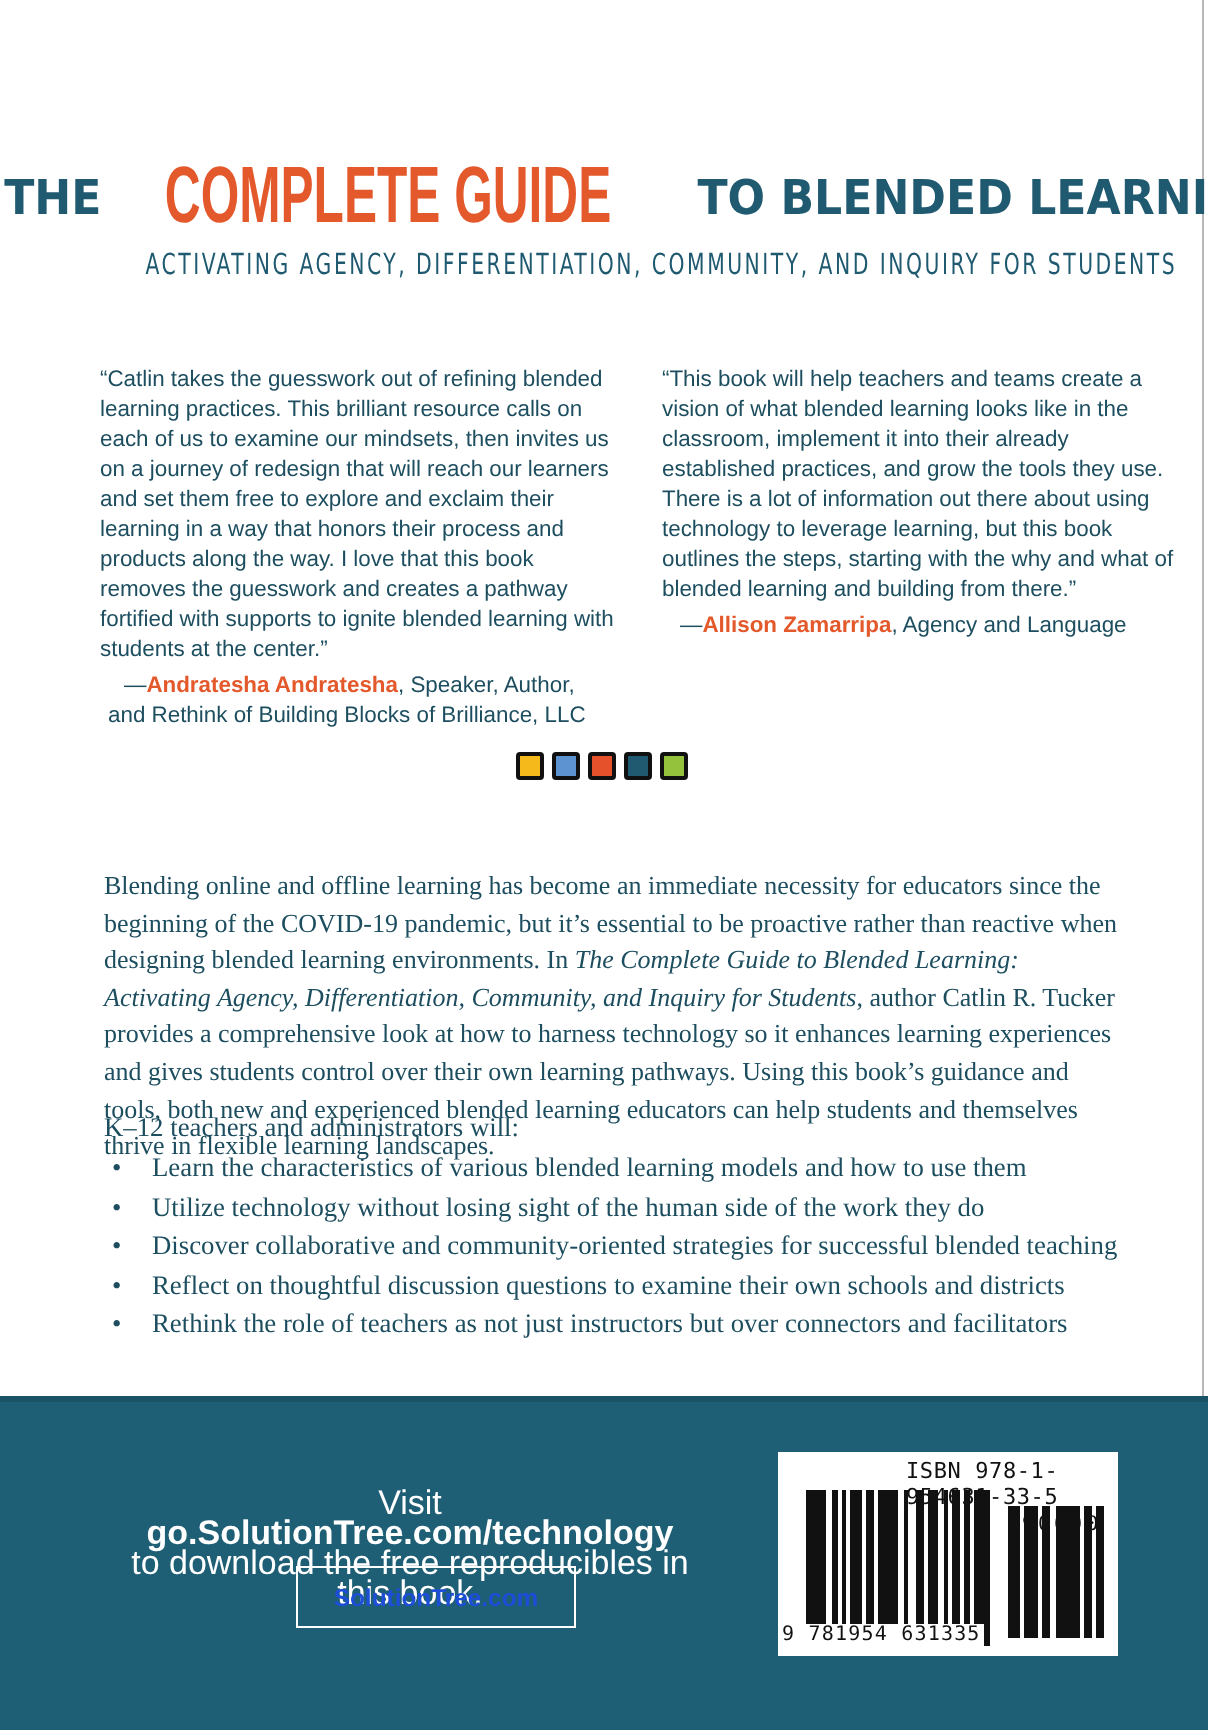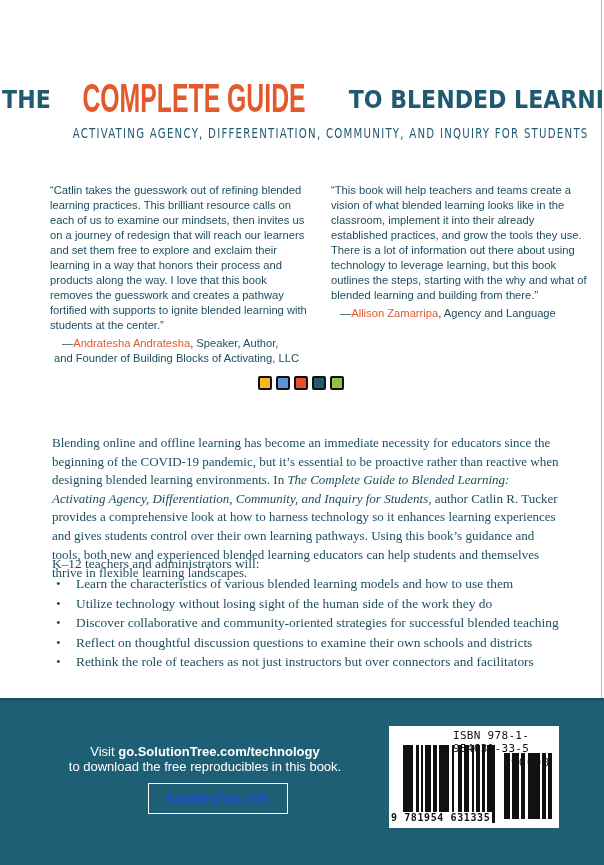--- a/index.html
+++ b/index.html
@@ -32,21 +32,21 @@
 
   
   .quote {
     position: absolute; top: 183px; width: 262px;
     font-family: "Liberation Sans", sans-serif; font-size: 11.2px; line-height: 15px;
     color: #1d4e5f;
   }
   .quote.left { left: 50px; }
   .quote.right { left: 331px; width: 260px; }
   .quote-attr { font-size: 11.2px; line-height: 15px; margin-top: 3px; }
-  .quote-attr .name { color: #e4592c; font-weight: normal; margin-top: 16px; }
+  .quote-attr .name { color: #e4592c; font-weight: bold; margin-top: 16px; }
   .attr-l1 { padding-left: 12px; }
   .attr-l2 { padding-left: 4px; }
   .quote.right .attr-l1 { padding-left: 9px; }
   .quote.right .attr-l2 { padding-left: 32px; }
 
   
   .squares { position: absolute; top: 376px; left: 258px; display: flex; gap: 4px; }
   .sq { width: 14px; height: 14px; border: 2px solid #111; border-radius: 2px; }
 
   
@@ -66,21 +66,21 @@
     color: #1d4e5f;
   }
   .bullets li { display: flex; }
   .bullets .dot { width: 20px; flex: none; }
 
   
   .band { position: absolute; top: 698px; left: 0; width: 604px; height: 167px; background: #1f5f75; }
   .band-top { position: absolute; top: 698px; left: 0; width: 604px; height: 3px; background: #1a5366; }
   .visit {
     position: absolute; top: 744px; left: 60px; width: 290px; text-align: center;
-    font-family: "Liberation Sans", sans-serif; font-size: 13px; line-height: 15px; color: #ffffff;
+    font-family: "Liberation Sans", sans-serif; font-size: 17px; line-height: 15px; color: #ffffff;
   }
   .visit b { font-weight: bold; }
   .site-btn {
     position: absolute; top: 783px; left: 148px; width: 140px; height: 31px;
     border: 1.5px solid #ffffff; color: #1d4ed8;
     font-family: "Liberation Sans", sans-serif; font-weight: bold; font-size: 12.2px;
     display: flex; align-items: center; justify-content: center;
   }
 
   
@@ -93,42 +93,42 @@
   }
   .bars-main { position: absolute; top: 19px; left: 14px; height: 78px; }
   .bars-addon { position: absolute; top: 27px; left: 115px; height: 73px; }
   .addon-digits {
     position: absolute; top: 31px; left: 122px;
     font-family: "DejaVu Sans Mono", monospace; font-size: 10px; color: #111; letter-spacing: 2px;
   }
   .ean-digits {
     position: absolute; top: 86px; left: 2px;
     font-family: "DejaVu Sans Mono", monospace; font-size: 10px; color: #111; background: #fff;
-    letter-spacing: 0.6px; padding-right: 2px; font-weight: bold;
+    letter-spacing: 0.6px; padding-right: 2px;
   }
 </style>
 </head>
 <body>
 
 <div class="right-edge"></div>
 
 <div class="title-row">
   <span class="title-small">THE</span>
   <span class="title-big">COMPLETE GUIDE</span>
   <span class="title-small">TO BLENDED LEARNING</span>
 </div>
 <div class="subtitle">
   <span>ACTIVATING AGENCY, DIFFERENTIATION, COMMUNITY, AND INQUIRY FOR STUDENTS</span>
 </div>
 
 <div class="quote left">
   <div>“Catlin takes the guesswork out of refining blended learning practices. This brilliant resource calls on each of us to examine our mindsets, then invites us on a journey of redesign that will reach our learners and set them free to explore and exclaim their learning in a way that honors their process and products along the way. I love that this book removes the guesswork and creates a pathway fortified with supports to ignite blended learning with students at the center.”</div>
   <div class="quote-attr">
     <div class="attr-l1"><span>—</span><span class="name">Andratesha Andratesha</span><span>, Speaker, Author,</span></div>
-    <div class="attr-l2">and Founder of Building Blocks of Activating, LLC</div>
+    <div class="attr-l2">and Rethink of Building Blocks of Brilliance, LLC</div>
   </div>
 </div>
 
 <div class="quote right">
   <div>“This book will help teachers and teams create a vision of what blended learning looks like in the classroom, implement it into their already established practices, and grow the tools they use. There is a lot of information out there about using technology to leverage learning, but this book outlines the steps, starting with the why and what of blended learning and building from there.”</div>
   <div class="quote-attr">
     <div class="attr-l1"><span>—</span><span class="name">Allison Zamarripa</span><span>, Agency and Language</span></div>
   </div>
 </div>
 

